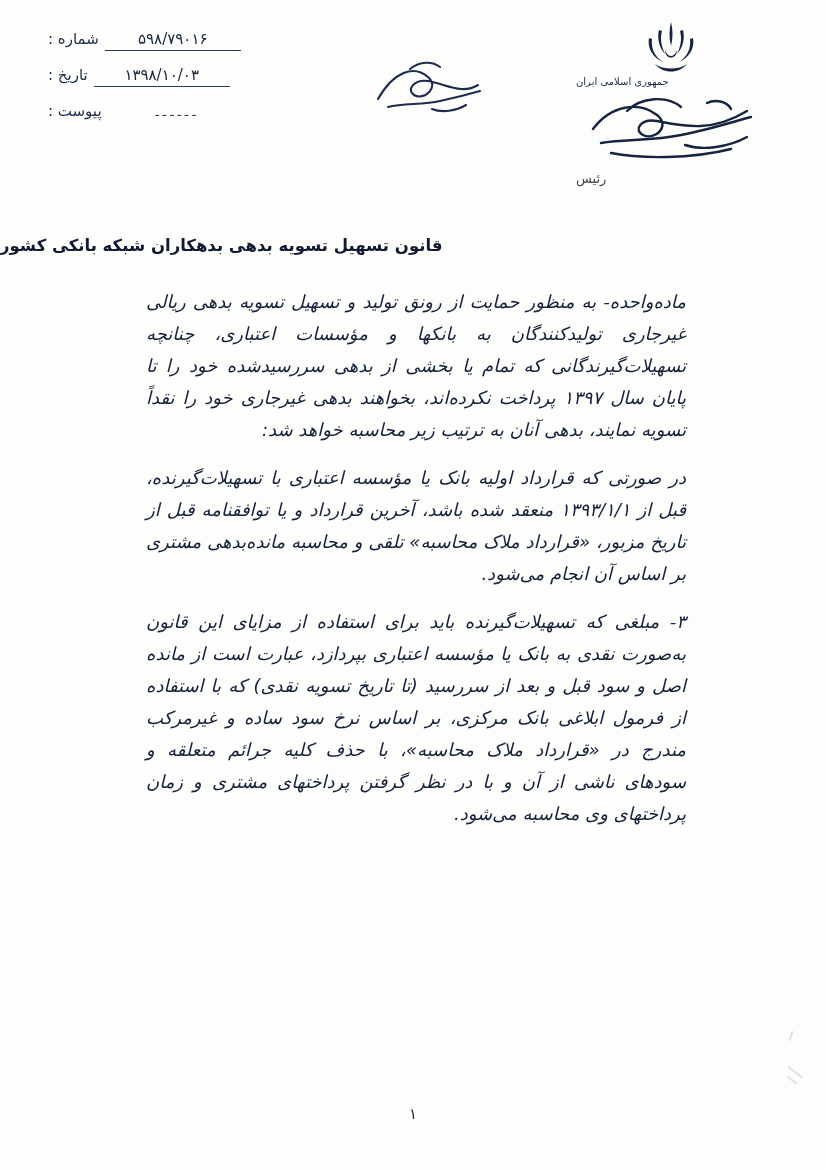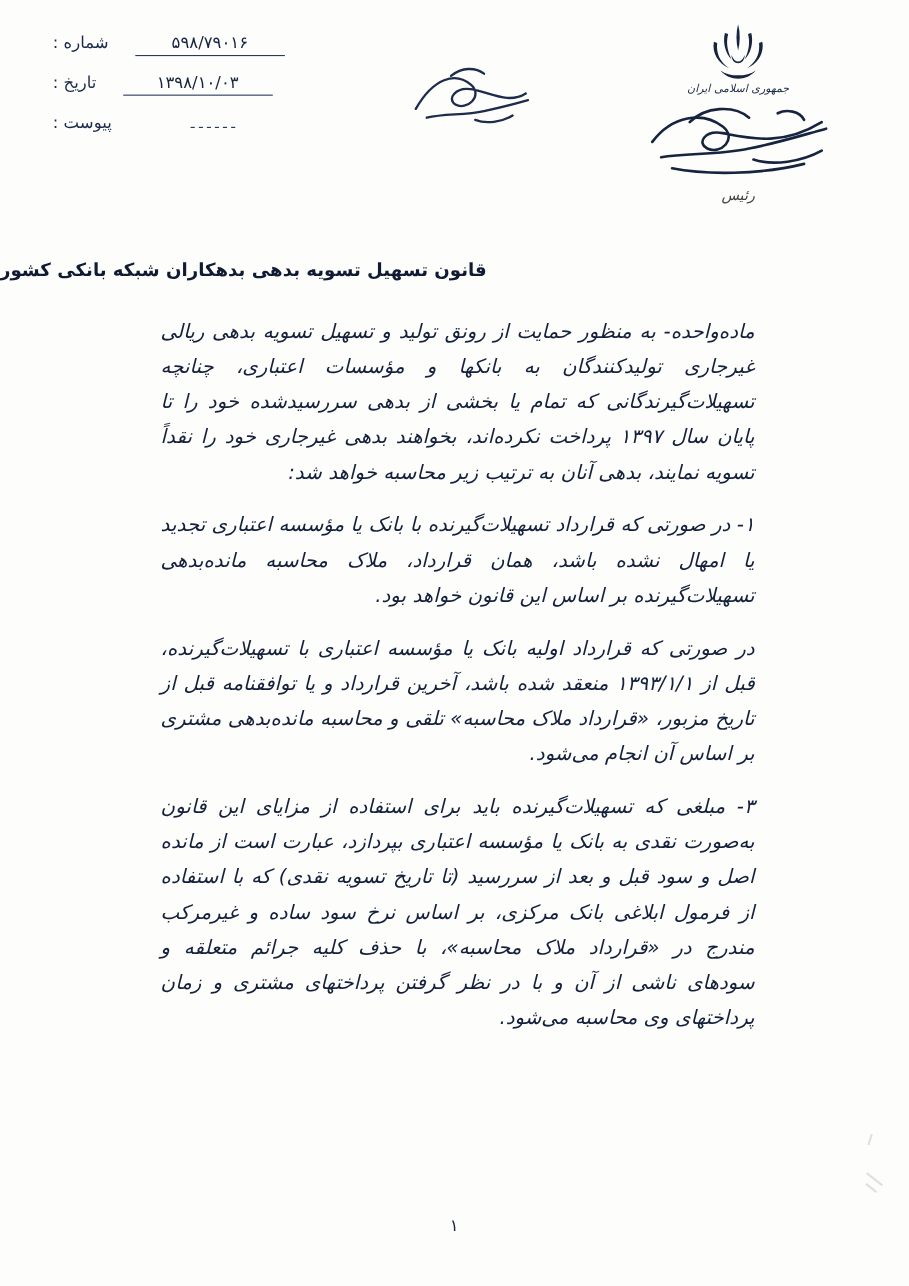--- a/index.html
+++ b/index.html
@@ -33,21 +33,21 @@
     left: 48px;
     width: 230px;
     text-align: right;
     direction: rtl;
   }
   .meta-row {
     display: flex;
     flex-direction: row-reverse;
     align-items: baseline;
     justify-content: flex-start;
-    gap: 24px;
+    gap: 6px;
     height: 36px;
   }
   .meta-label {
     font-size: 15px;
     color: #1b2a4a;
     white-space: nowrap;
     letter-spacing: 0.5px;
   }
   .meta-value {
     font-size: 15px;
@@ -75,22 +75,21 @@
     height: 70px;
   }
 
   
   .crest {
     position: absolute;
     top: 18px;
     right: 60px;
     width: 190px;
     height: 190px;
-    text-align: center;
-    font-style: italic;
+    text-align: left;
   }
   .crest-caption {
     font-size: 10px;
     color: #1c2a46;
     letter-spacing: 0.5px;
     margin-top: 2px;
   }
   .crest-word {
     font-size: 13px;
     color: #404040;
@@ -206,21 +205,20 @@
         </g>
       </svg>
       <div class="crest-word">رئیس</div>
     </div>
   </div>
 
   <div class="doc-title">قانون تسهیل تسویه بدهی بدهکاران شبکه بانکی کشور</div>
 
   <div class="body">
     <p class="para">ماده‌واحده- به منظور حمایت از رونق تولید و تسهیل تسویه بدهی ریالی غیرجاری تولیدکنندگان به بانکها و مؤسسات اعتباری، چنانچه تسهیلات‌گیرندگانی که تمام یا بخشی از بدهی سررسیدشده خود را تا پایان سال ۱۳۹۷ پرداخت نکرده‌اند، بخواهند بدهی غیرجاری خود را نقداً تسویه نمایند، بدهی آنان به ترتیب زیر محاسبه خواهد شد:</p>
-    <p class="para">۱- در صورتی که قرارداد تسهیلات‌گیرنده با بانک یا مؤسسه اعتباری تجدید یا امهال نشده باشد، همان قرارداد، ملاک محاسبه مانده‌بدهی تسهیلات‌گیرنده بر اساس این قانون خواهد بود.</p>
     <p class="para">در صورتی که قرارداد اولیه بانک یا مؤسسه اعتباری با تسهیلات‌گیرنده، قبل از ۱۳۹۳/۱/۱ منعقد شده باشد، آخرین قرارداد و یا توافقنامه قبل از تاریخ مزبور، «قرارداد ملاک محاسبه» تلقی و محاسبه مانده‌بدهی مشتری بر اساس آن انجام می‌شود.</p>
     <p class="para">۳- مبلغی که تسهیلات‌گیرنده باید برای استفاده از مزایای این قانون به‌صورت نقدی به بانک یا مؤسسه اعتباری بپردازد، عبارت است از مانده اصل و سود قبل و بعد از سررسید (تا تاریخ تسویه نقدی) که با استفاده از فرمول ابلاغی بانک مرکزی، بر اساس نرخ سود ساده و غیرمرکب مندرج در «قرارداد ملاک محاسبه»، با حذف کلیه جرائم متعلقه و سودهای ناشی از آن و با در نظر گرفتن پرداختهای مشتری و زمان پرداختهای وی محاسبه می‌شود.</p>
   </div>
 
   <div class="page-number">۱</div>
 
   <div class="scan-mark m1"></div>
   <div class="scan-mark m2"></div>
   <div class="scan-mark m3"></div>
 </div>

